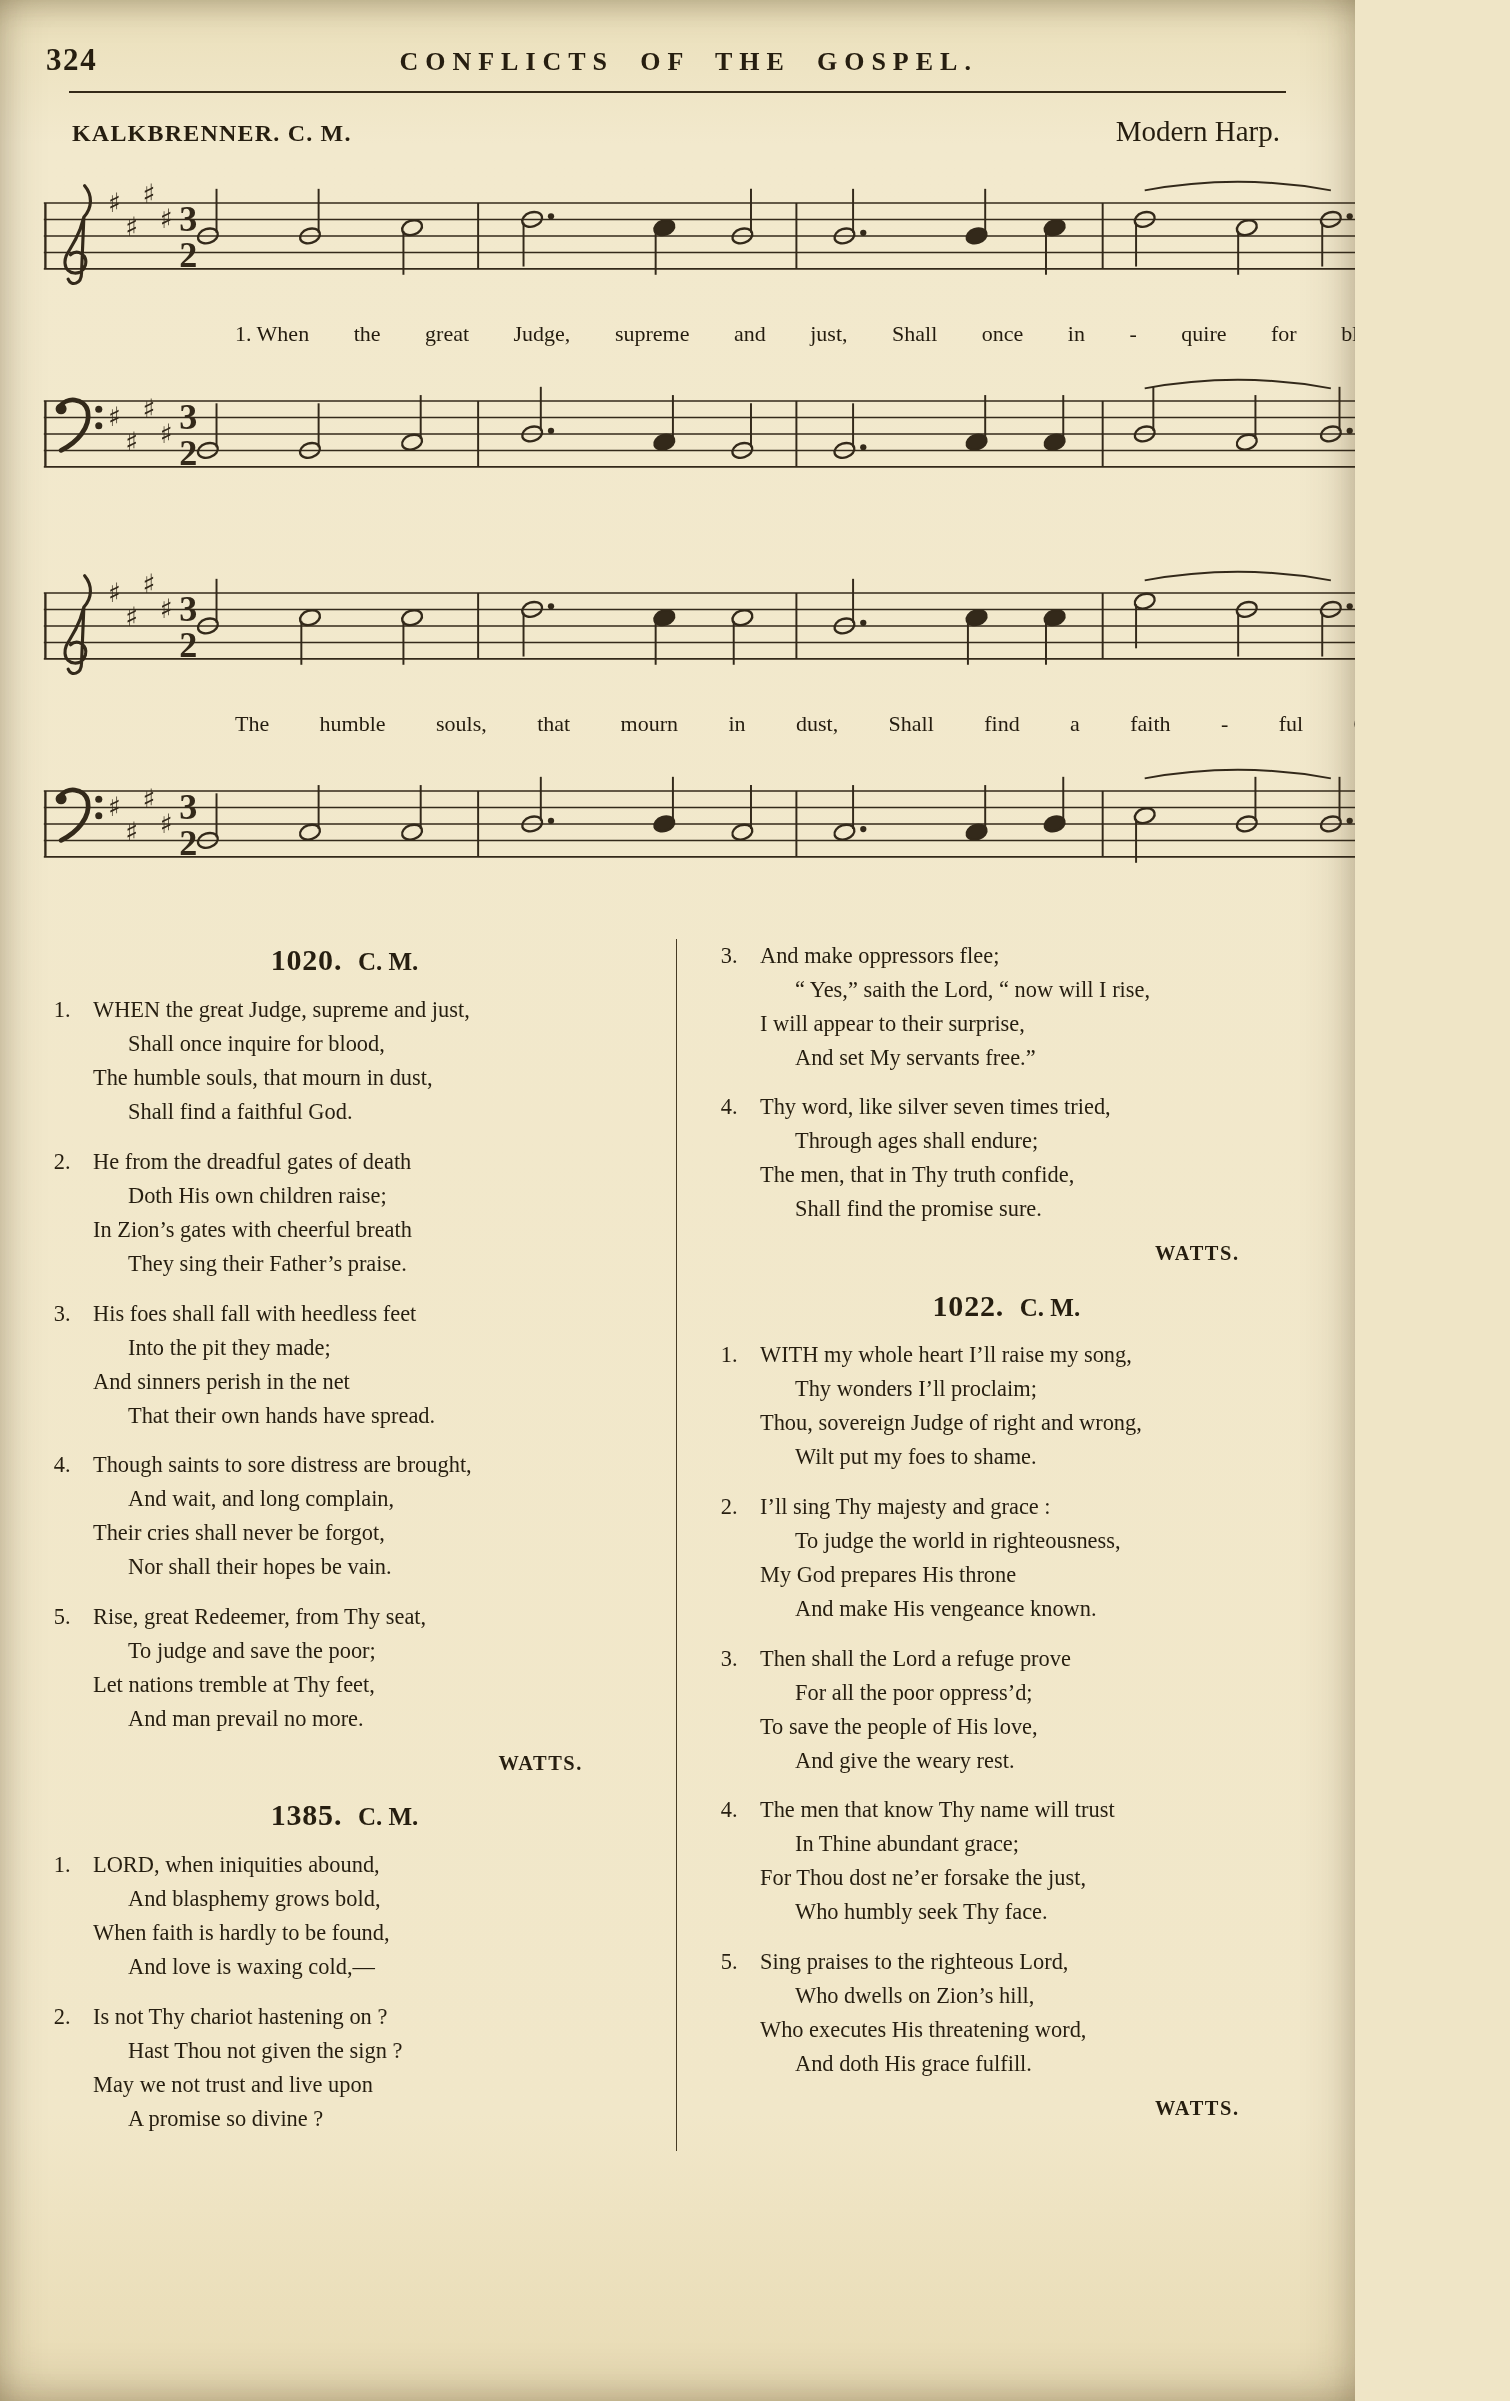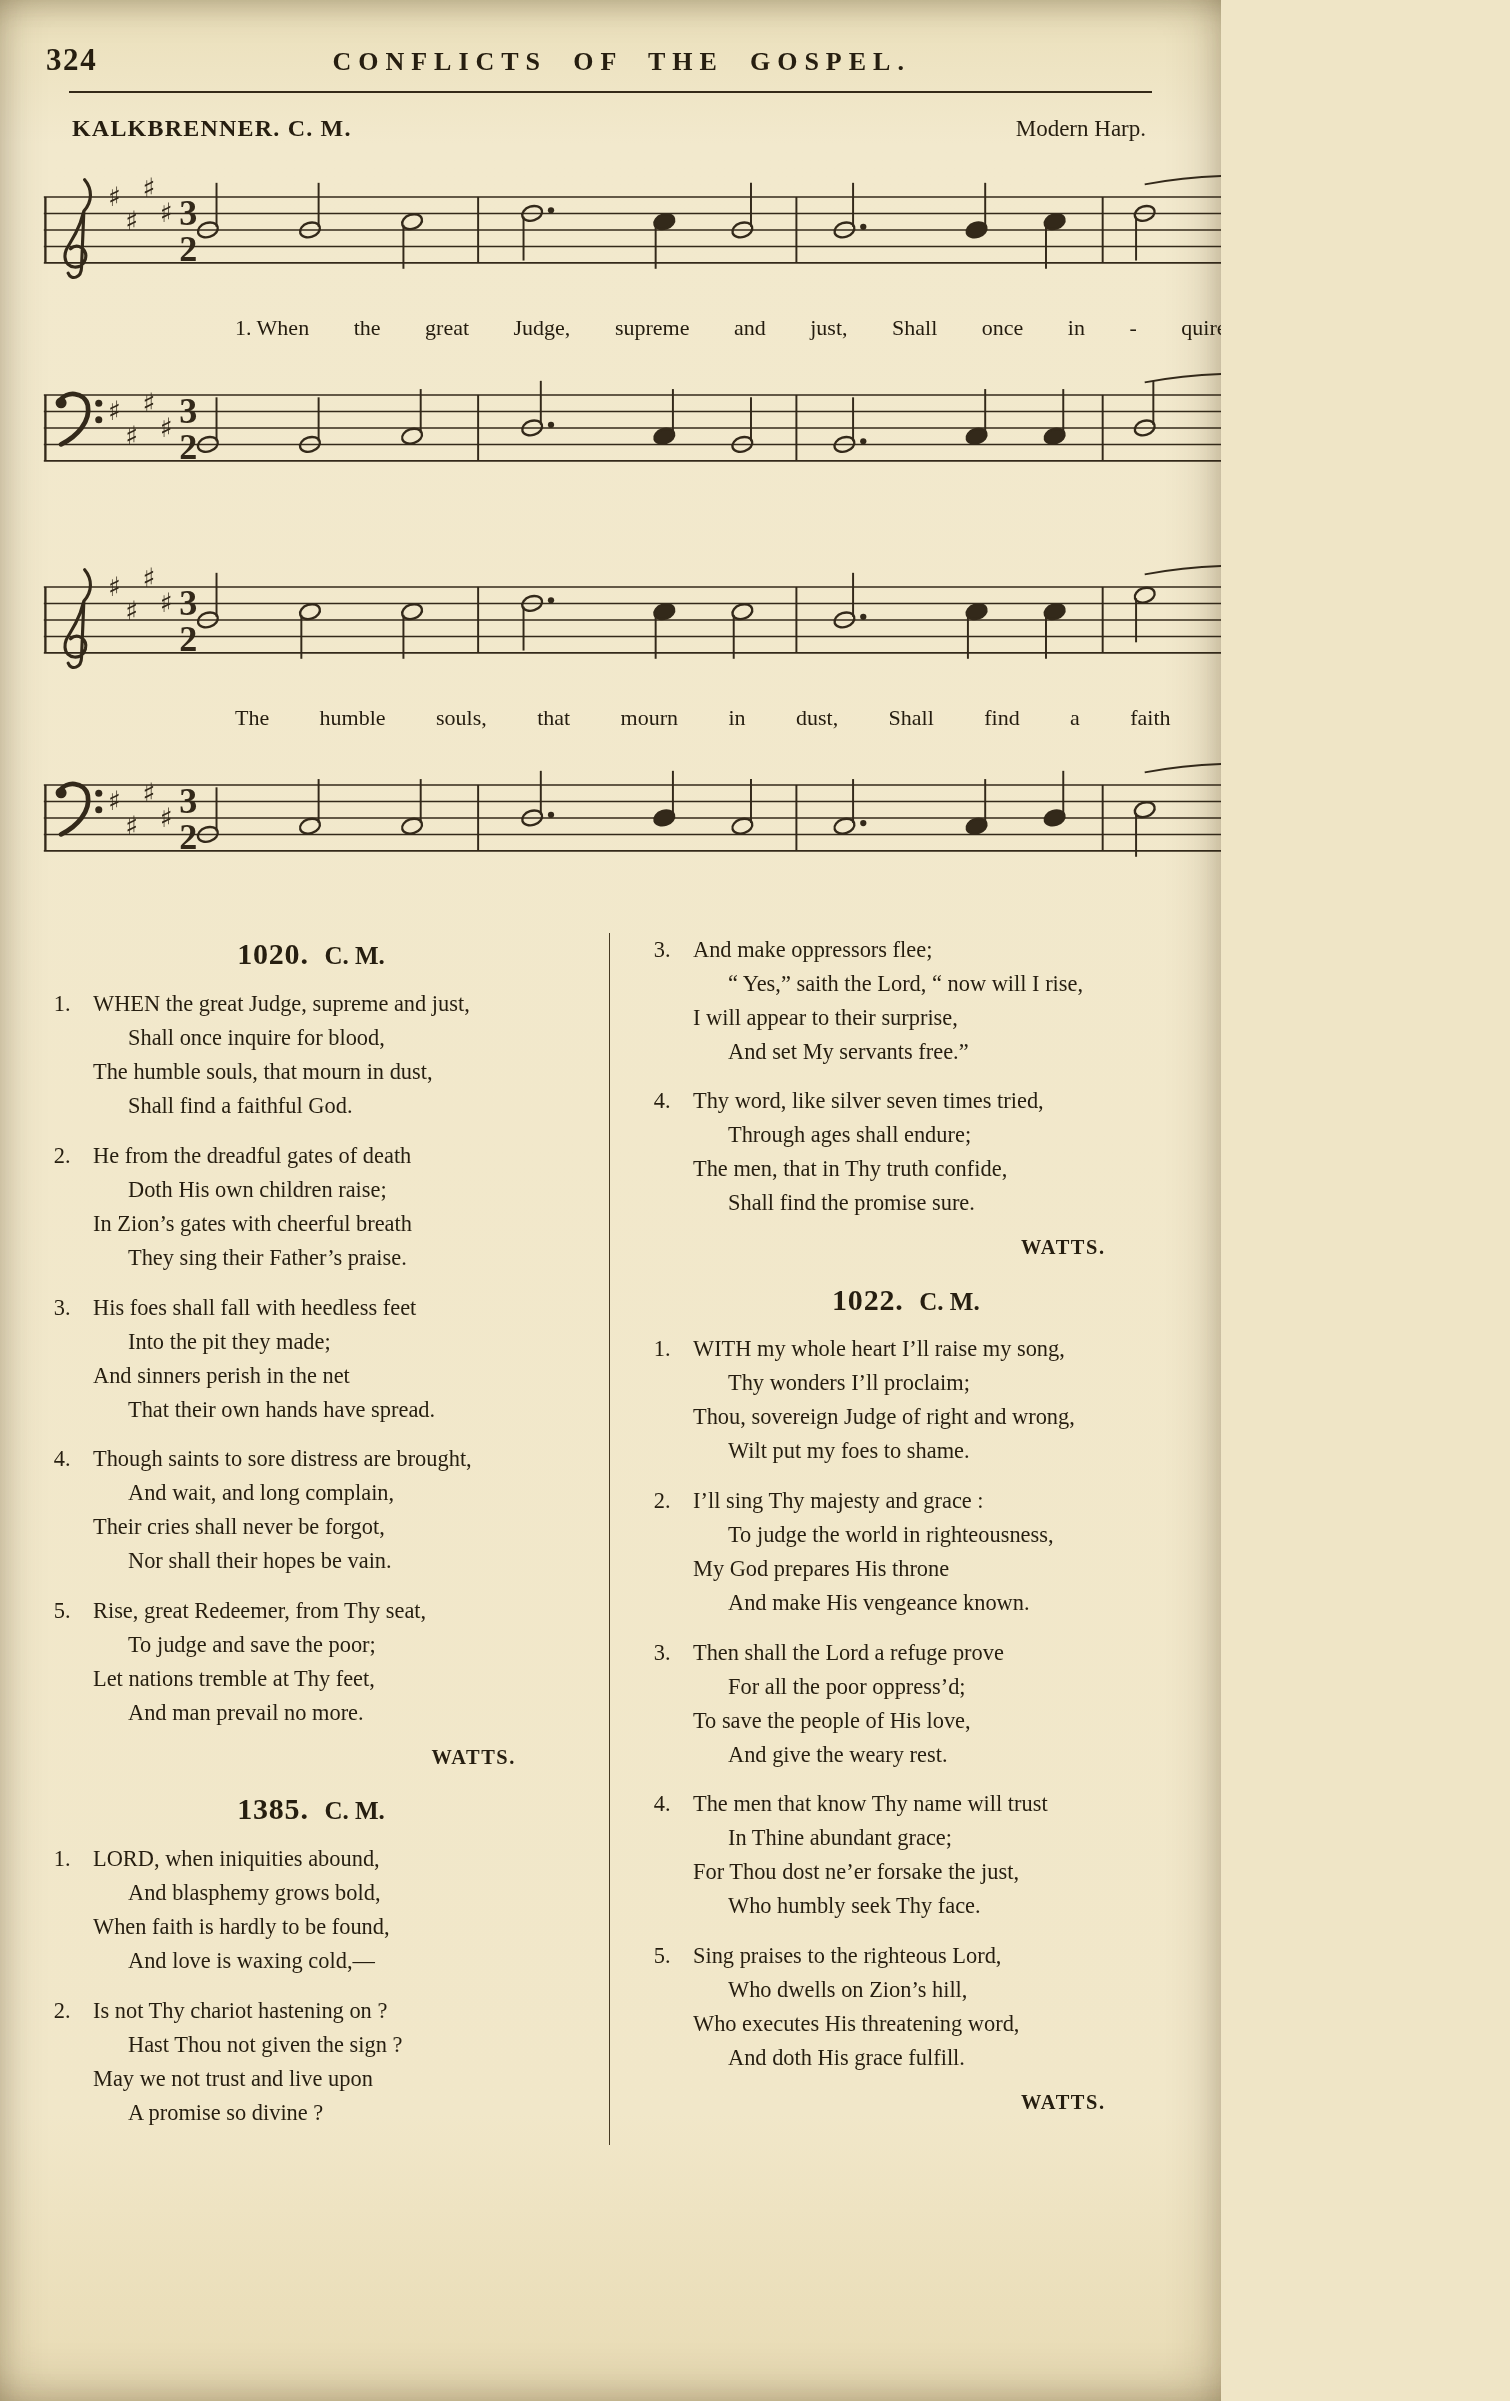--- a/index.html
+++ b/index.html
@@ -1,37 +1,37 @@
 <!DOCTYPE html>
 <html style="font-size:12.6px"><head>
 <meta charset="utf-8">
 <style>
   html,body{margin:0;padding:0;background:#efe5c6;}
   .page{
     position:relative;
-    width:1221px;height:2401px;
+    width:1355px;height:2401px;
     background:linear-gradient(180deg,#eadfba 0%,#f2e9cd 6%,#f1e7c9 88%,#e8dbb4 100%);
     box-shadow:
       inset 0 23.6px 39px -23.6px rgba(70,52,22,.35),
       inset 27px 0 47px -28px rgba(70,52,22,.28),
       inset -28px 0 55px -31px rgba(70,52,22,.32),
       inset 0 -31px 55px -31px rgba(70,52,22,.32);
     overflow:hidden;
     font-family:"Liberation Serif","DejaVu Serif",serif;
     color:#261e10;
   }
   
   .pagehead{display:flex;align-items:baseline;padding:42px 75px 0 46px;}
   .pagenum{font-size:31px;font-weight:bold;letter-spacing:1.6px;}
   .runhead{flex:1;text-align:center;font-size:26px;font-weight:bold;letter-spacing:7px;word-spacing:12.6px;}
   .rule{border:none;border-top:2.4px solid #342917;margin:12.6px 69px 0 69px;}
   
   .tunerow{display:flex;justify-content:space-between;align-items:baseline;padding:22px 75px 0 72px;}
   .tunetitle{font-size:24px;font-weight:bold;letter-spacing:1.2px;}
-  .tunesource{font-size:23px;}
+  .tunesource{font-size:29px;}
   
   .music{padding:11px 38px 0 39px;}
   .system{margin-bottom:35px;}
   .staff{display:block;}
   .lyrics{
     display:flex;justify-content:space-between;
     margin:4.7px 0 9.4px 196px;width:1162px;
     font-size:22px;line-height:27px;color:#241c0f;
   }
   .lyrics span{white-space:nowrap;}

